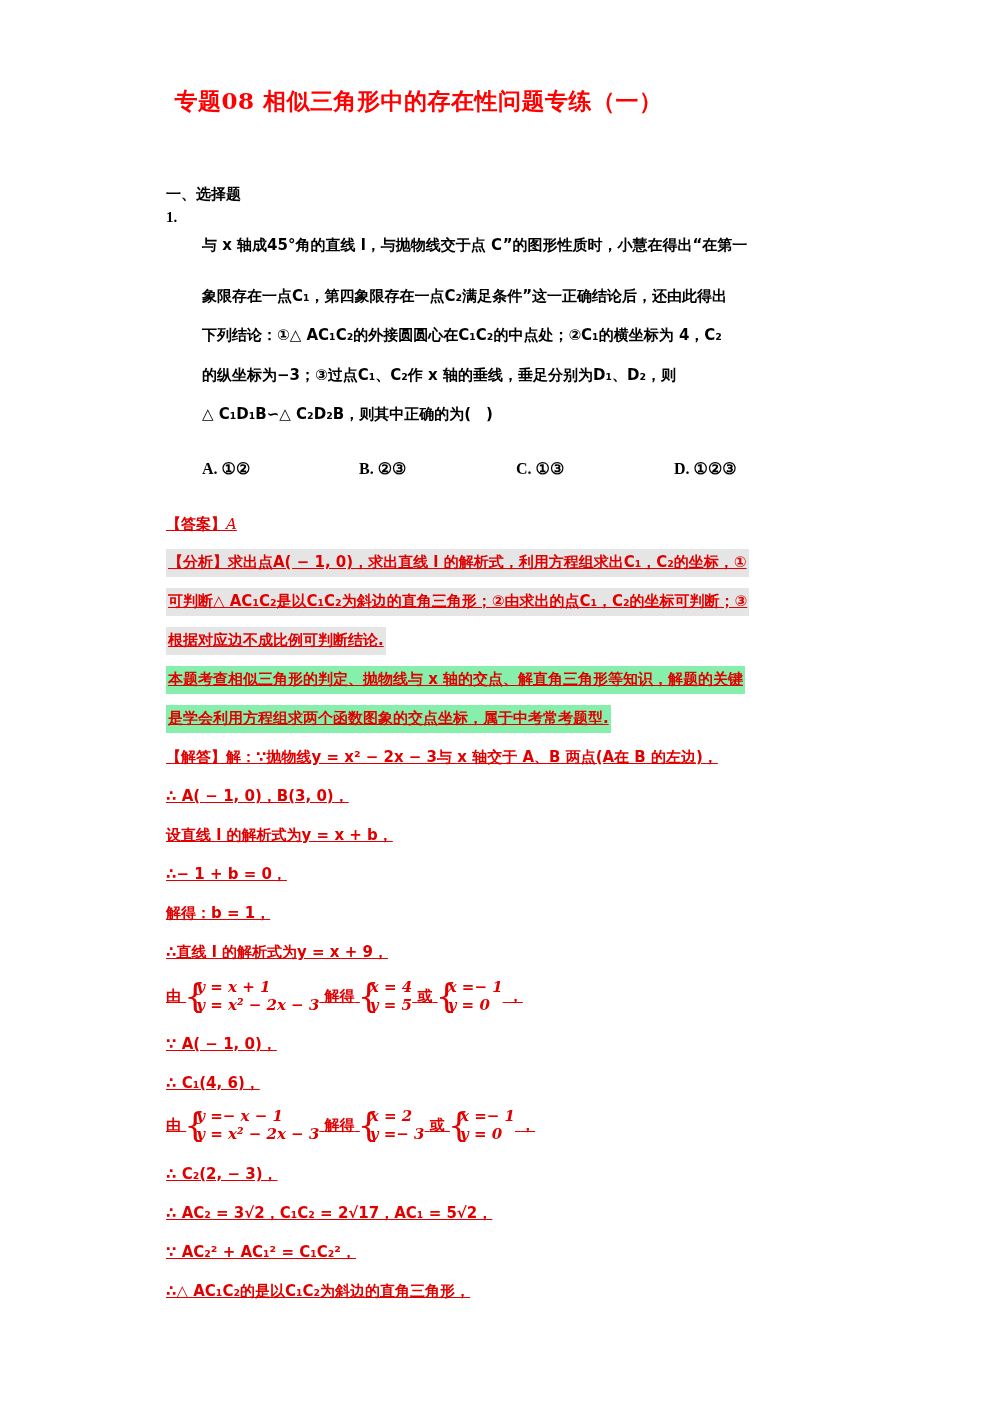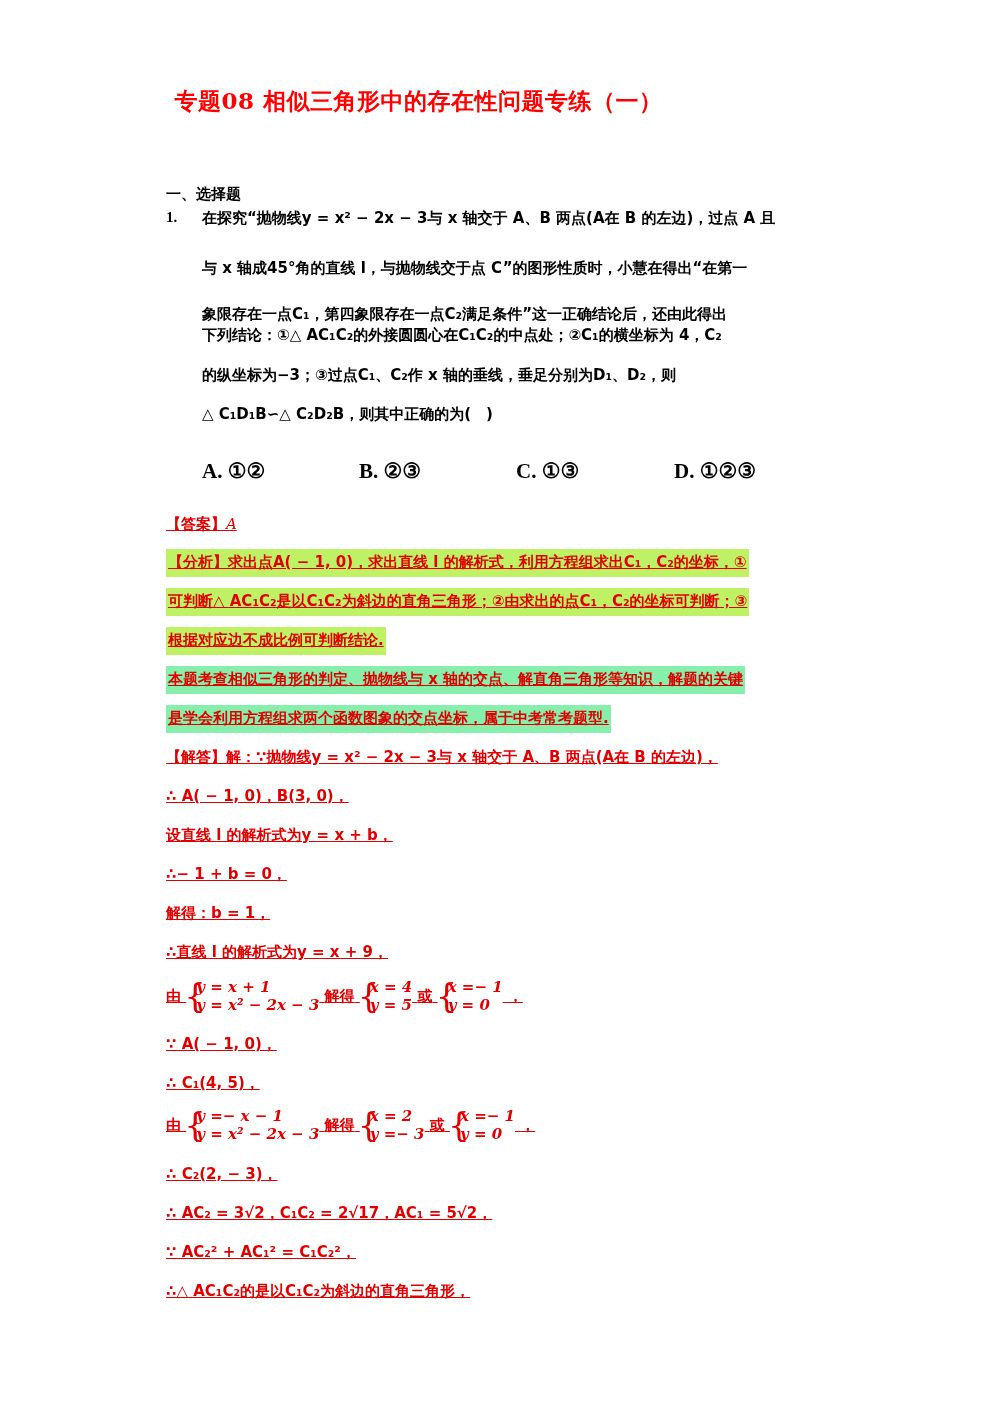--- a/index.html
+++ b/index.html
@@ -8,43 +8,42 @@
   .page { position:absolute; left:0; top:0; width:993px; height:1404px; }
   .title { position:absolute; top:86px; left:0; width:837px; text-align:center;
            color:#ff0000; font-size:23px; font-weight:bold; letter-spacing:0.5px;
            font-family:"DejaVu Serif","Liberation Serif", serif; }
   .section { position:absolute; top:153px; left:166px; font-size:15px; font-weight:bold;
              font-family:"DejaVu Sans","Liberation Sans", sans-serif;margin-top:32px; }
   .q-num { position:absolute; left:166px; top:209px; font-size:15px; font-weight:bold;
            font-family:"Liberation Serif", serif; }
   .line { position:absolute; left:202px; font-size:15px; font-weight:bold; white-space:nowrap;
           font-family:"DejaVu Sans","Liberation Sans", sans-serif; }
-  .options { position:absolute; top:459px; left:202px; width:640px; height:24px; font-size:21px; font-weight:bold; }
+  .options { position:absolute; top:459px; left:202px; width:640px; height:24px; font-size:16px; font-weight:bold; }
   .opt { position:absolute; top:0; white-space:nowrap; font-family:"Liberation Serif", serif; }
   .rl { position:absolute; left:166px; font-size:15px; font-weight:bold; white-space:nowrap; color:#e00000;
         font-family:"DejaVu Sans","Liberation Sans", sans-serif;text-decoration:underline; }
-  .hl-cyan { background:#bef264; padding:4px 2px 6px 2px; }
+  .hl-cyan { background:#e5e5e5; padding:4px 2px 6px 2px; }
   .hl-yellow { background:#86efac; padding:4px 2px 6px 2px; }
   .math { font-family:"DejaVu Serif","Liberation Serif", serif; font-style:italic; font-weight:bold; }
   .sys { display:inline-block; vertical-align:middle; position:relative; padding-left:10px; line-height:18px; }
   .sys::before { content:"{"; position:absolute; left:-2px; top:-3px; font-size:34px; font-weight:normal; font-style:normal; line-height:40px; }
   .sys div { white-space:nowrap; }
 </style>
 </head>
 <body>
 
 <div class="page">
 
   <div class="title">专题08  相似三角形中的存在性问题专练（一）</div>
   <div class="section">一、选择题</div>
 
   <div class="q-num">1.</div>
-  <div class="line" style="top:209px">在探究“抛物线y = x² − 2x − 3与 x 轴交于 A、B 两点(A在 B 的左边)，过点 A 且</div>
-  <div class="line" style="top:259px">与 x 轴成45°角的直线 l，与抛物线交于点 C”的图形性质时，小慧在得出“在第一</div>
-  <div class="line" style="top:305px">象限存在一点C₁，第四象限存在一点C₂满足条件”这一正确结论后，还由此得出</div>
+  <div class="line" style="top:236px">与 x 轴成45°角的直线 l，与抛物线交于点 C”的图形性质时，小慧在得出“在第一</div>
+  <div class="line" style="top:287px">象限存在一点C₁，第四象限存在一点C₂满足条件”这一正确结论后，还由此得出</div>
   <div class="line" style="top:326px">下列结论：①△ AC₁C₂的外接圆圆心在C₁C₂的中点处；②C₁的横坐标为 4，C₂</div>
   <div class="line" style="top:366px">的纵坐标为−3；③过点C₁、C₂作 x 轴的垂线，垂足分别为D₁、D₂，则</div>
   <div class="line" style="top:405px">△ C₁D₁B∽△ C₂D₂B，则其中正确的为(　)</div>
 
   <div class="options">
     <div class="opt" style="left:0">
       <span>A.</span>
       <span>①②</span>
     </div>
     <div class="opt" style="left:157px">
@@ -91,21 +90,21 @@
     </span>
     <span>或</span>
     <span class="sys math">
       <div>x =− 1</div>
       <div>y = 0</div>
     </span>
     <span>，</span>
   </div>
 
   <div class="rl" style="top:1035px">∵ A( − 1, 0)，</div>
-  <div class="rl" style="top:1074px">∴ C₁(4, 5)，</div>
+  <div class="rl" style="top:1074px">∴ C₁(4, 6)，</div>
 
   <div class="rl" style="top:1107px; line-height:18px">
     <span>由</span>
     <span class="sys math">
       <div>y =− x − 1</div>
       <div>y = x² − 2x − 3</div>
     </span>
     <span>解得</span>
     <span class="sys math">
       <div>x = 2</div>

